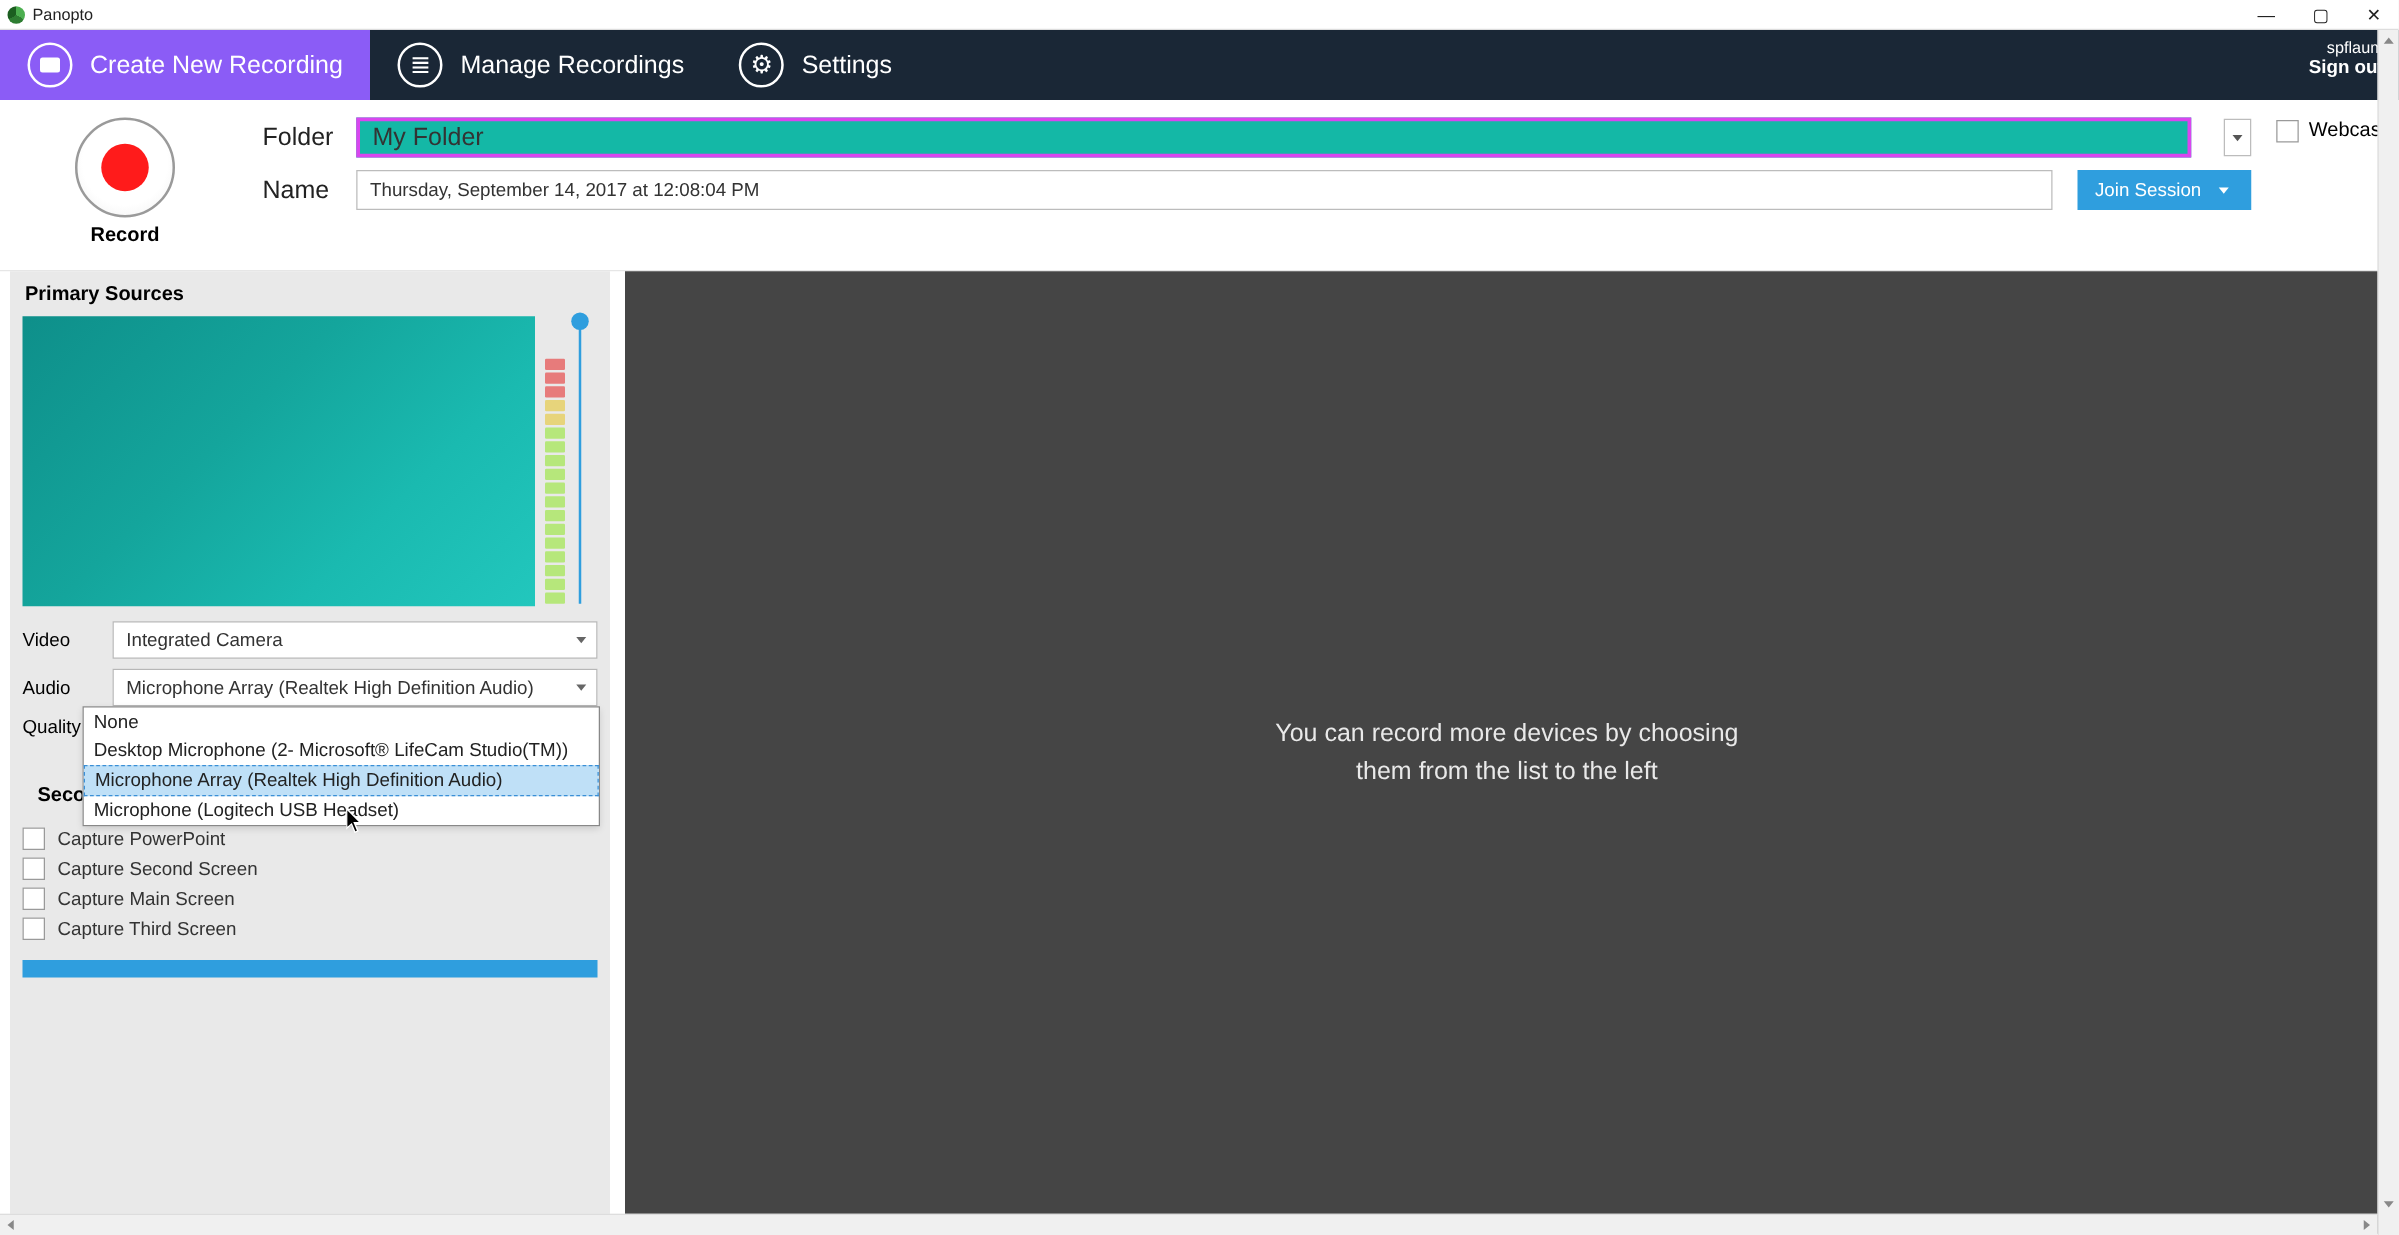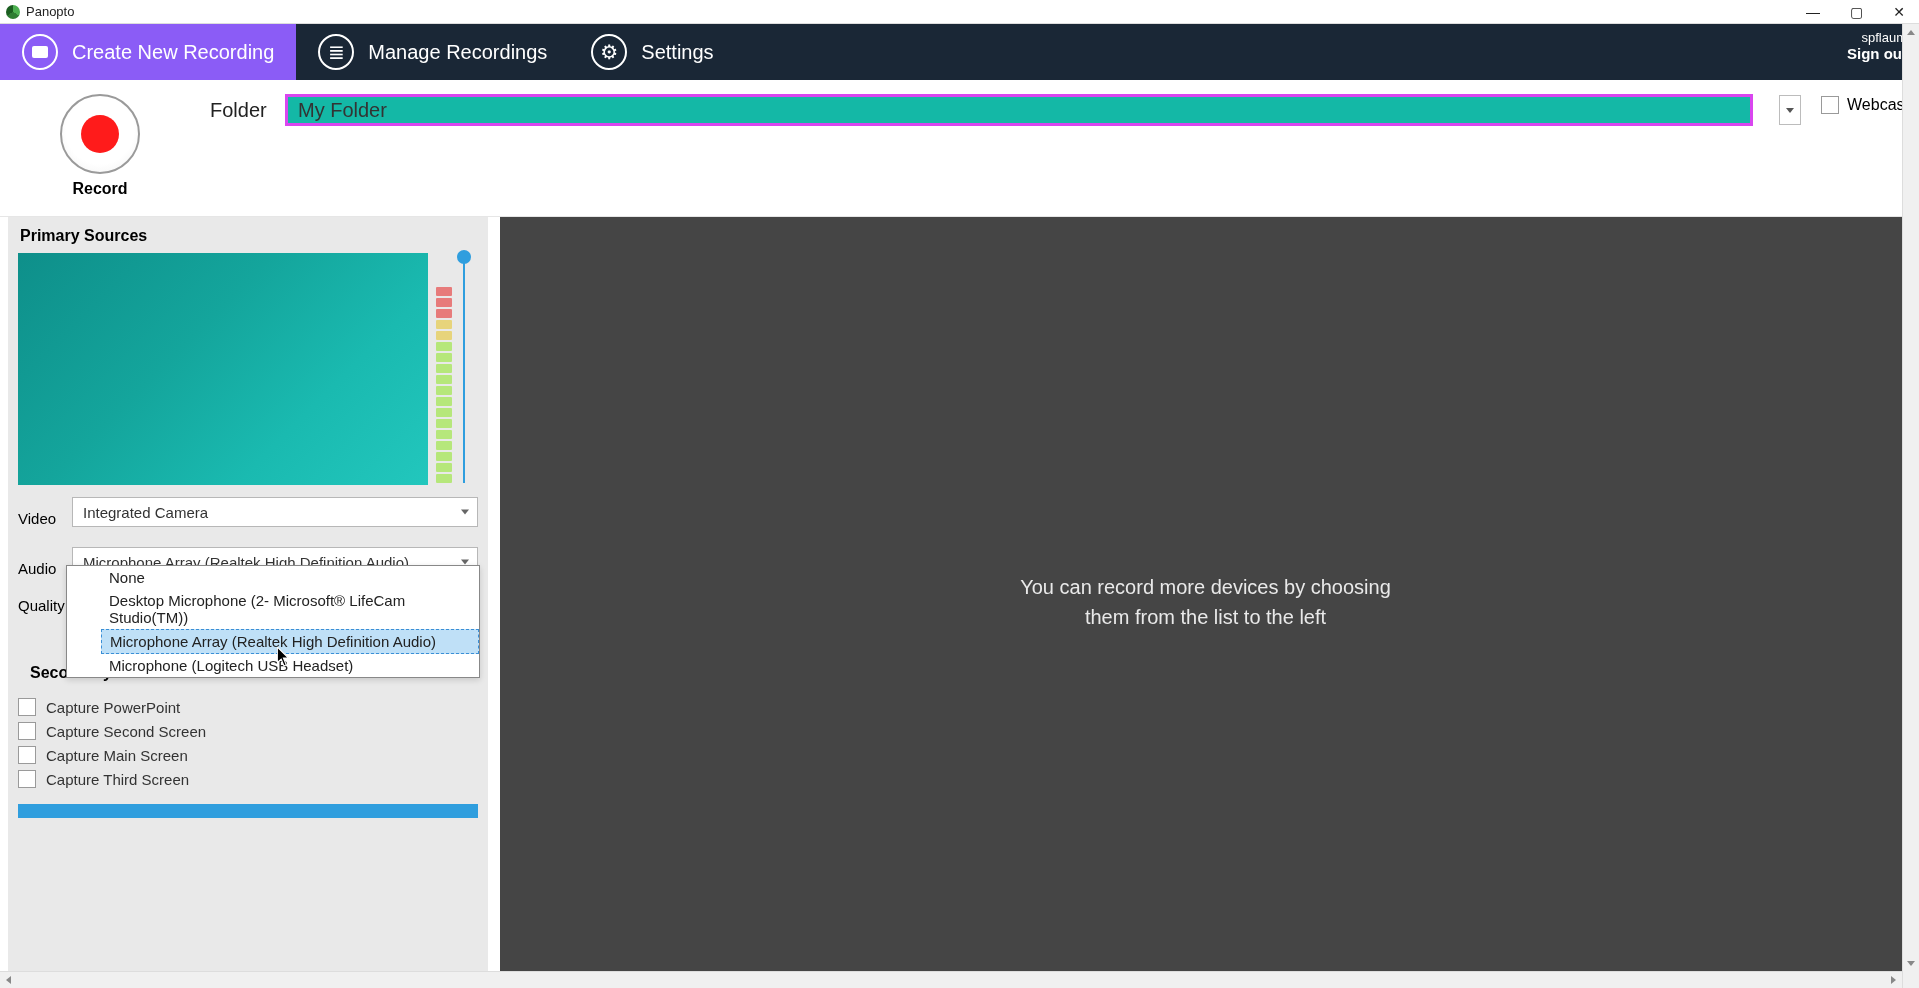--- a/index.html
+++ b/index.html
@@ -50,28 +50,28 @@
   .previewrow { display: flex; gap: 8px; padding: 0 10px; }
   .preview { width: 410px; height: 232px; background: linear-gradient(135deg, #0e8f8a 0%, #14a59c 40%, #1abab0 70%, #22c7bd 100%); }
   .meterwrap { display: flex; gap: 6px; align-items: stretch; }
   .meter { width: 16px; display: flex; flex-direction: column; justify-content: flex-end; gap: 2px; padding-bottom: 2px; }
   .meter .seg { height: 9px; border-radius: 1px; }
   .sliderwrap { width: 12px; position: relative; }
   .sliderline { position: absolute; left: 50%; top: 6px; bottom: 2px; width: 2px; background: #2f9ede; transform: translateX(-50%); }
   .sliderball { position: absolute; top: -3px; left: 50%; width: 14px; height: 14px; background: #2f9ede; border-radius: 50%; transform: translateX(-50%); cursor: pointer; }
 
   .ctrlgroup { padding: 12px 10px 4px 10px; }
-  .ctrlrow { display: flex; align-items: flex-end; gap: 4px; margin-bottom: 20px; position: relative; }
+  .ctrlrow { display: flex; align-items: center; gap: 22px; margin-bottom: 8px; position: relative; }
   .ctrlrow label { width: 50px; font-size: 15px; }
   .selectbox { flex: 1; height: 30px; border: 1px solid #b7b7b7; background: #fff; display: flex; align-items: center; padding: 0 10px; font-size: 15px; color: #333; cursor: pointer; position: relative; }
   .selectbox .schev { position: absolute; right: 8px; top: 50%; transform: translateY(-50%); border-left: 4px solid transparent; border-right: 4px solid transparent; border-top: 5px solid #666; }
 
   
   .dropdown { position: absolute; left: 58px; top: 348px; width: 414px; border: 1px solid #888; background: #fff; z-index: 50; box-shadow: 0 2px 6px rgba(0,0,0,.15); }
-  .dropdown .opt { padding: 3px 8px; font-size: 15px; color: #222; cursor: pointer; margin-left: 34px; }
+  .dropdown .opt { padding: 3px 8px; font-size: 15px; color: #222; cursor: pointer; }
   .dropdown .opt.sel { background: #bfe0f7; border: 1px dashed #3a8fd6; }
 
   .secondary { padding: 12px 10px 6px 10px; background: #e9e9e9; margin-top: 4px; }
   .secondary h4 { font-size: 16px; font-weight: 600; margin-bottom: 8px; }
   .chkrow { display: flex; align-items: center; gap: 10px; margin-bottom: 6px; font-size: 15px; color: #333; }
   .bluebar { height: 14px; background: #2f9ede; margin: 4px 10px 8px 10px; }
 
   .rightpanel { flex: 1; background: #454545; display: flex; align-items: center; justify-content: center; }
   .rightpanel .msg { color: #e9e9e9; font-size: 20px; text-align: center; line-height: 1.5; }
 
@@ -133,20 +133,27 @@
     <div class="reclabel">Record</div>
   </div>
   <div class="settingscol">
     <div class="frow">
       <label>Folder</label>
       <div class="fieldbox folder">
           <span>My Folder</span>
         </div>
       <div class="chev-sm"></div>
     </div>
+    <div class="frow">
+      <label>Name</label>
+      <input class="namefield" value="Thursday, September 14, 2017 at 12:08:04 PM" style="">
+      <button class="joinbtn">
+          <span>Join Session</span>
+        </button>
+    </div>
   </div>
   <div class="webcastwrap">
     <div class="cbx"></div>
     <span>Webcast</span>
   </div>
 </div>
 
 <div class="body">
   <div class="leftpanel">
     <h4>Primary Sources</h4>

